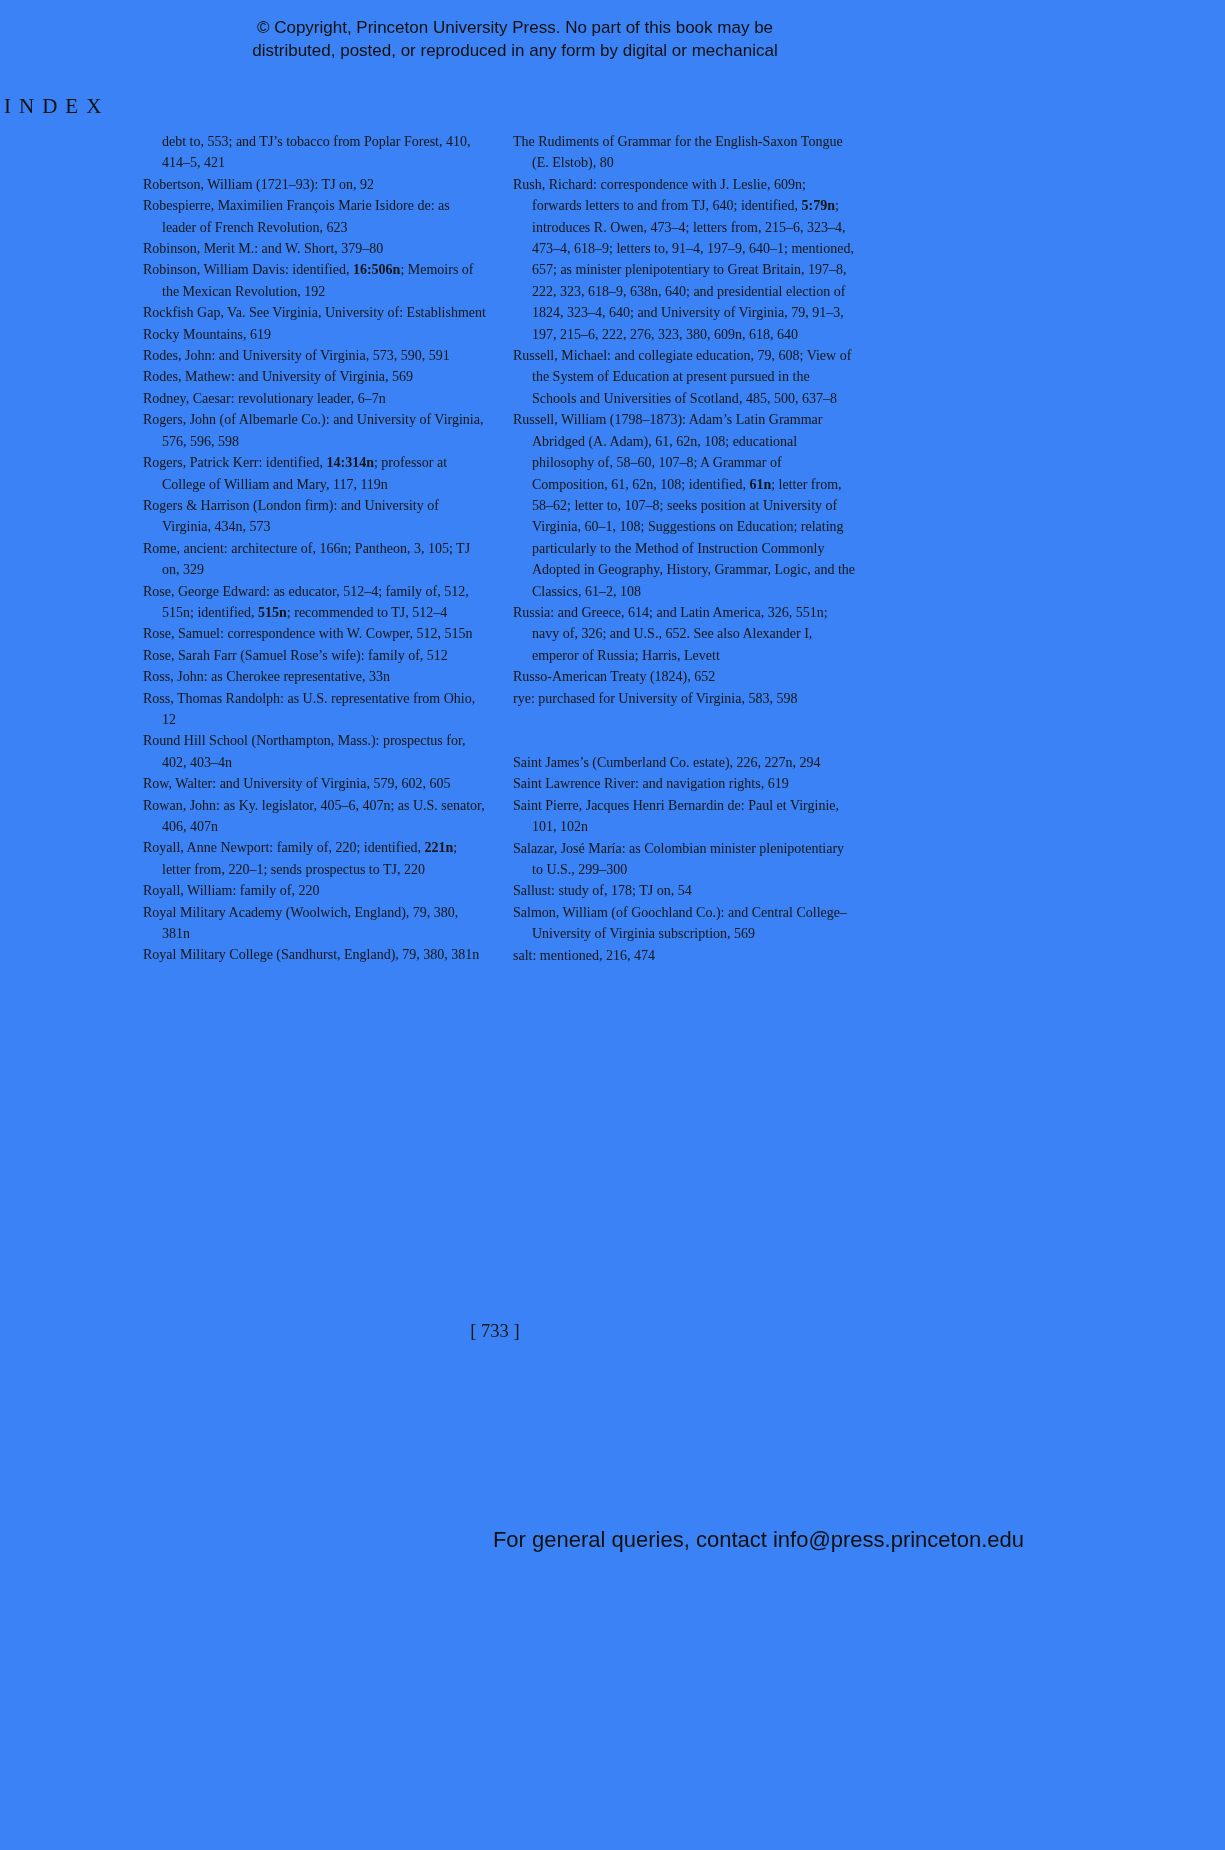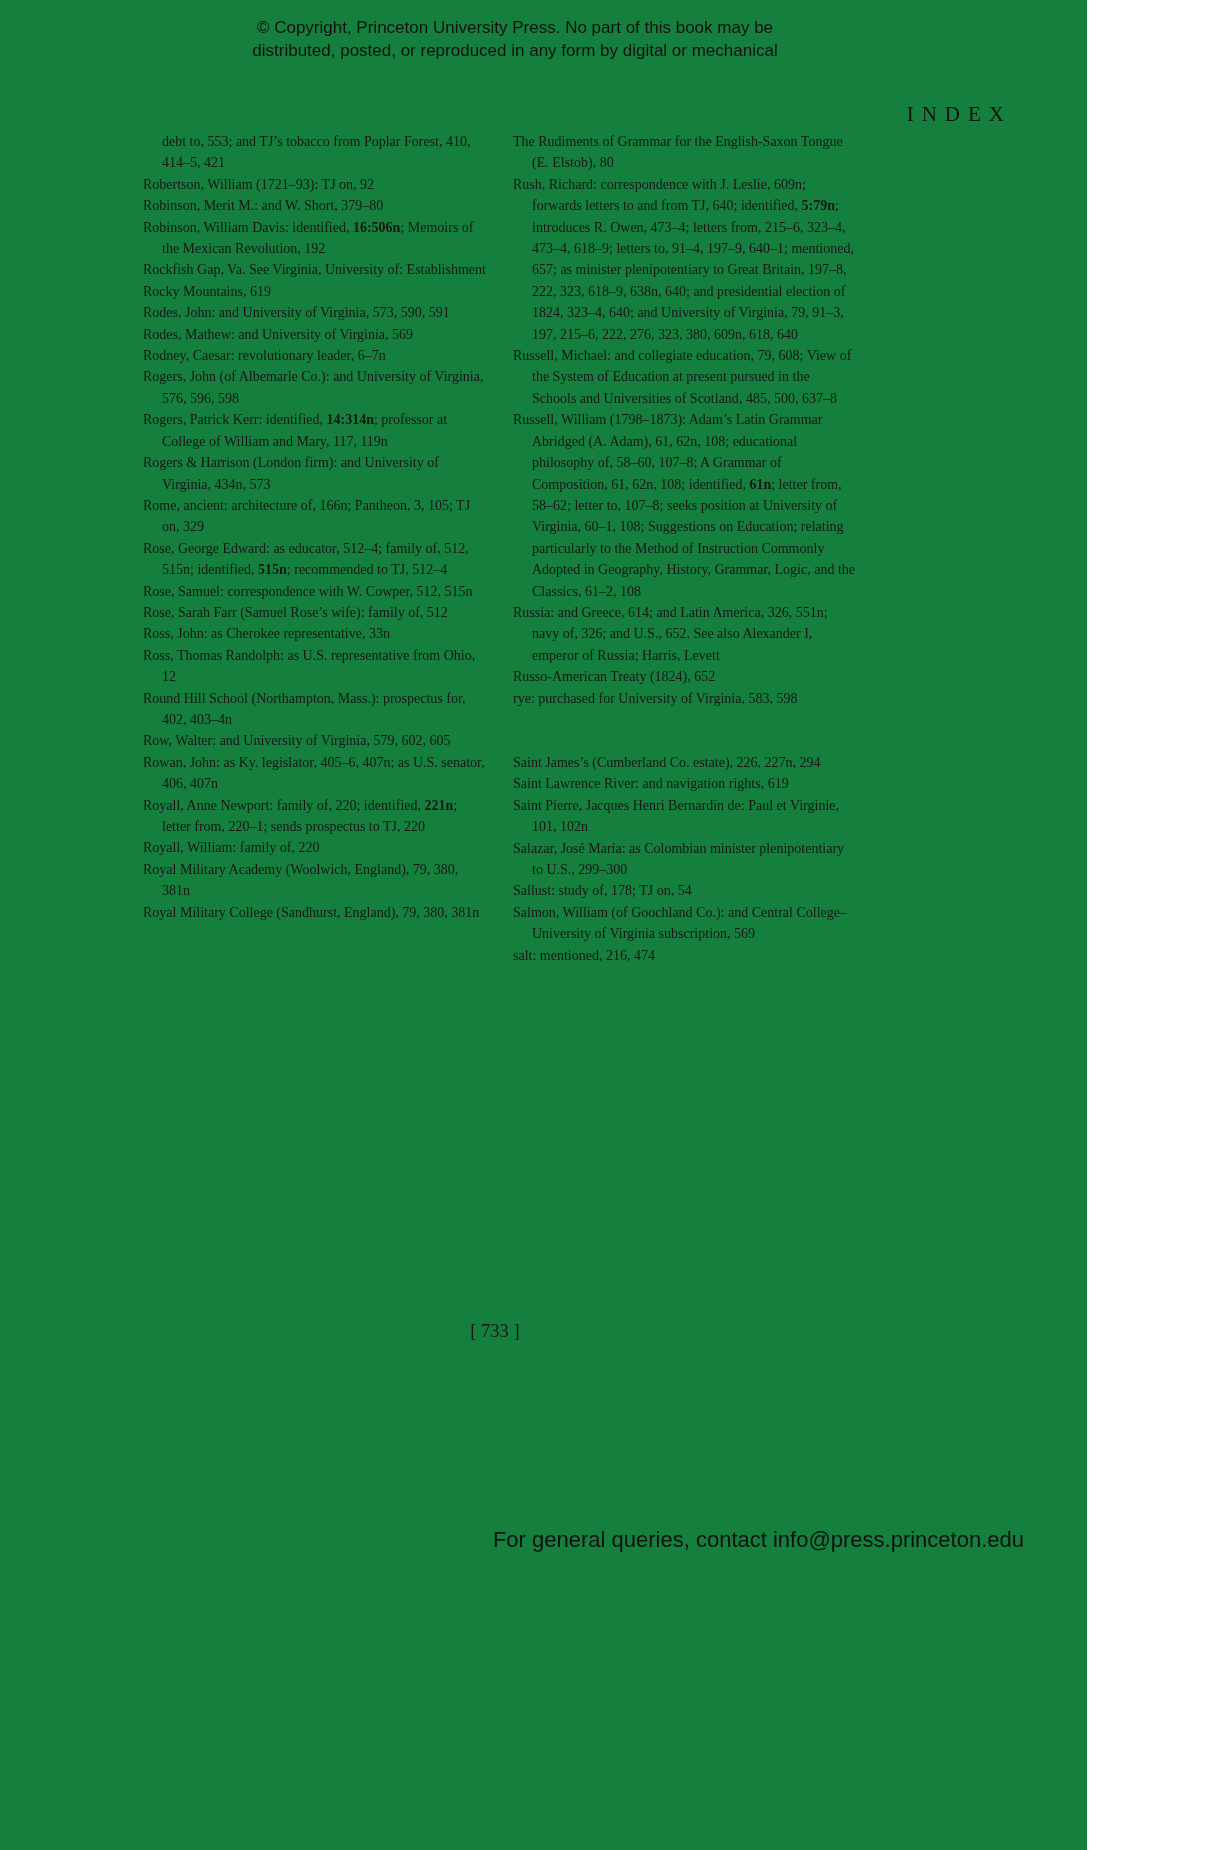--- a/index.html
+++ b/index.html
@@ -1,20 +1,20 @@
 <!DOCTYPE html>
 <html><head>
 <meta charset="utf-8">
 <style>
   html, body { margin: 0; padding: 0; background: #ffffff; }
   .page {
     position: relative;
-    width: 1087px;
+    width: 1225px;
     height: 1850px;
-    background: #15803d;
+    background: #3b82f6;
     color: #161616;
     font-family: "Liberation Serif", serif;
     overflow: hidden;
   }
   .copyright {
     position: absolute;
     top: 17px;
     left: 0;
     width: 1030px;
     text-align: center;
@@ -22,22 +22,22 @@
     font-size: 17px;
     line-height: 22.5px;
     color: #111;
   }
   .copyright div { white-space: nowrap; }
   .index-title {
     position: absolute;
     top: 90px;
     left: 0;
     width: 1000px;
-    margin: 12px;
-    text-align: right;
+    margin: 4px;
+    text-align: left;
     font-family: "Liberation Serif", serif;
     font-weight: normal;
     font-size: 21px;
     letter-spacing: 8px;
     color: #111;
   }
   .columns {
     position: absolute;
     top: 131px;
     left: 143px;
@@ -88,20 +88,21 @@
     <div>© Copyright, Princeton University Press. No part of this book may be</div>
     <div>distributed, posted, or reproduced in any form by digital or mechanical</div>
   </div>
 
   <h1 class="index-title">INDEX</h1>
 
   <div class="columns">
     <div class="col" id="col-left">
         <p class="entry cont"><span>debt to, 553; and TJ’s tobacco from Poplar Forest, 410, 414–5, 421</span></p>
         <p class="entry"><span>Robertson, William (</span><span class="it">1721–93</span><span>): TJ on, 92</span></p>
+        <p class="entry"><span>Robespierre, Maximilien François Marie Isidore de: as leader of French Revolution, 623</span></p>
         <p class="entry"><span>Robinson, Merit M.: and W. Short, 379–80</span></p>
         <p class="entry"><span>Robinson, William Davis: identified, </span><span class="bd">16:506n</span><span>; </span><span class="it">Memoirs of the Mexican Revolution</span><span>, 192</span></p>
         <p class="entry"><span>Rockfish Gap, Va. </span><span class="it">See</span><span> Virginia, University of: Establishment</span></p>
         <p class="entry"><span>Rocky Mountains, 619</span></p>
         <p class="entry"><span>Rodes, John: and University of Virginia, 573, 590, 591</span></p>
         <p class="entry"><span>Rodes, Mathew: and University of Virginia, 569</span></p>
         <p class="entry"><span>Rodney, Caesar: revolutionary leader, 6–7n</span></p>
         <p class="entry"><span>Rogers, John (of Albemarle Co.): and University of Virginia, 576, 596, 598</span></p>
         <p class="entry"><span>Rogers, Patrick Kerr: identified, </span><span class="bd">14:314n</span><span>; professor at College of William and Mary, 117, 119n</span></p>
         <p class="entry"><span>Rogers &amp; Harrison (London firm): and University of Virginia, 434n, 573</span></p>

